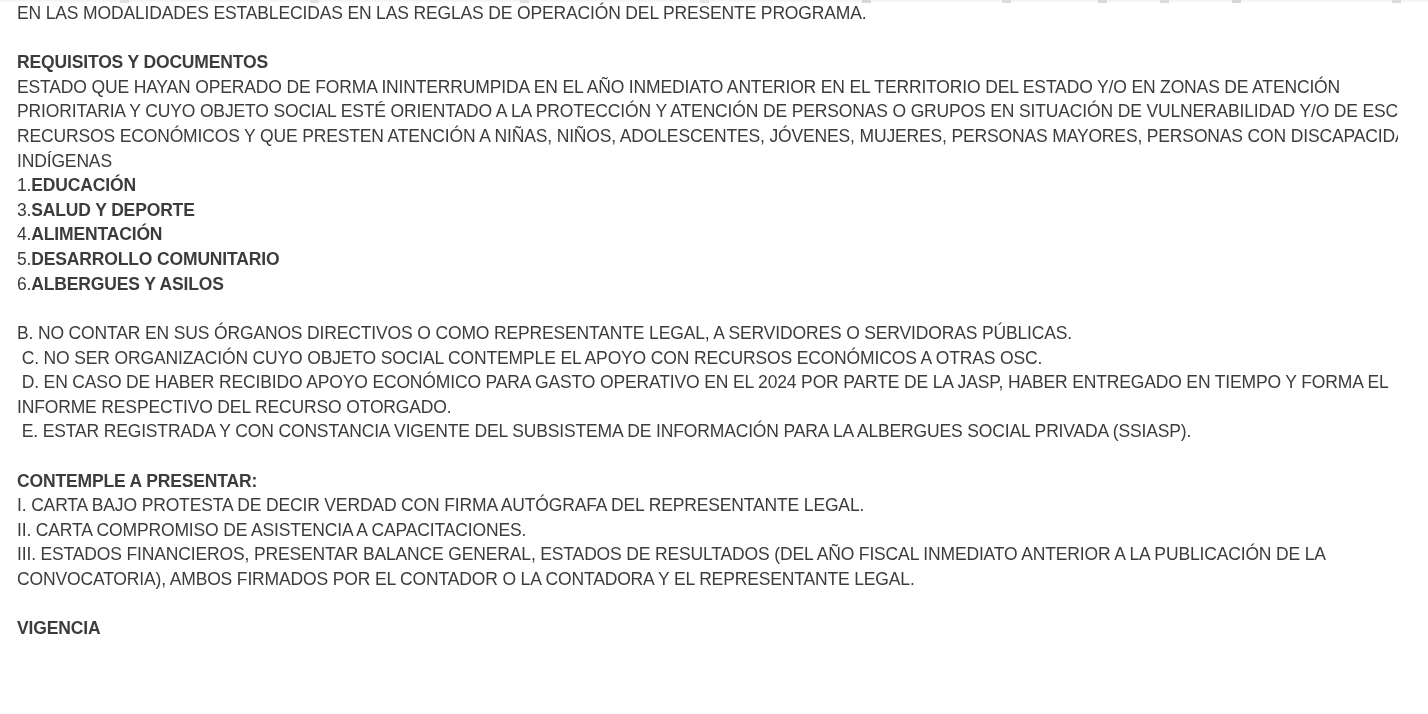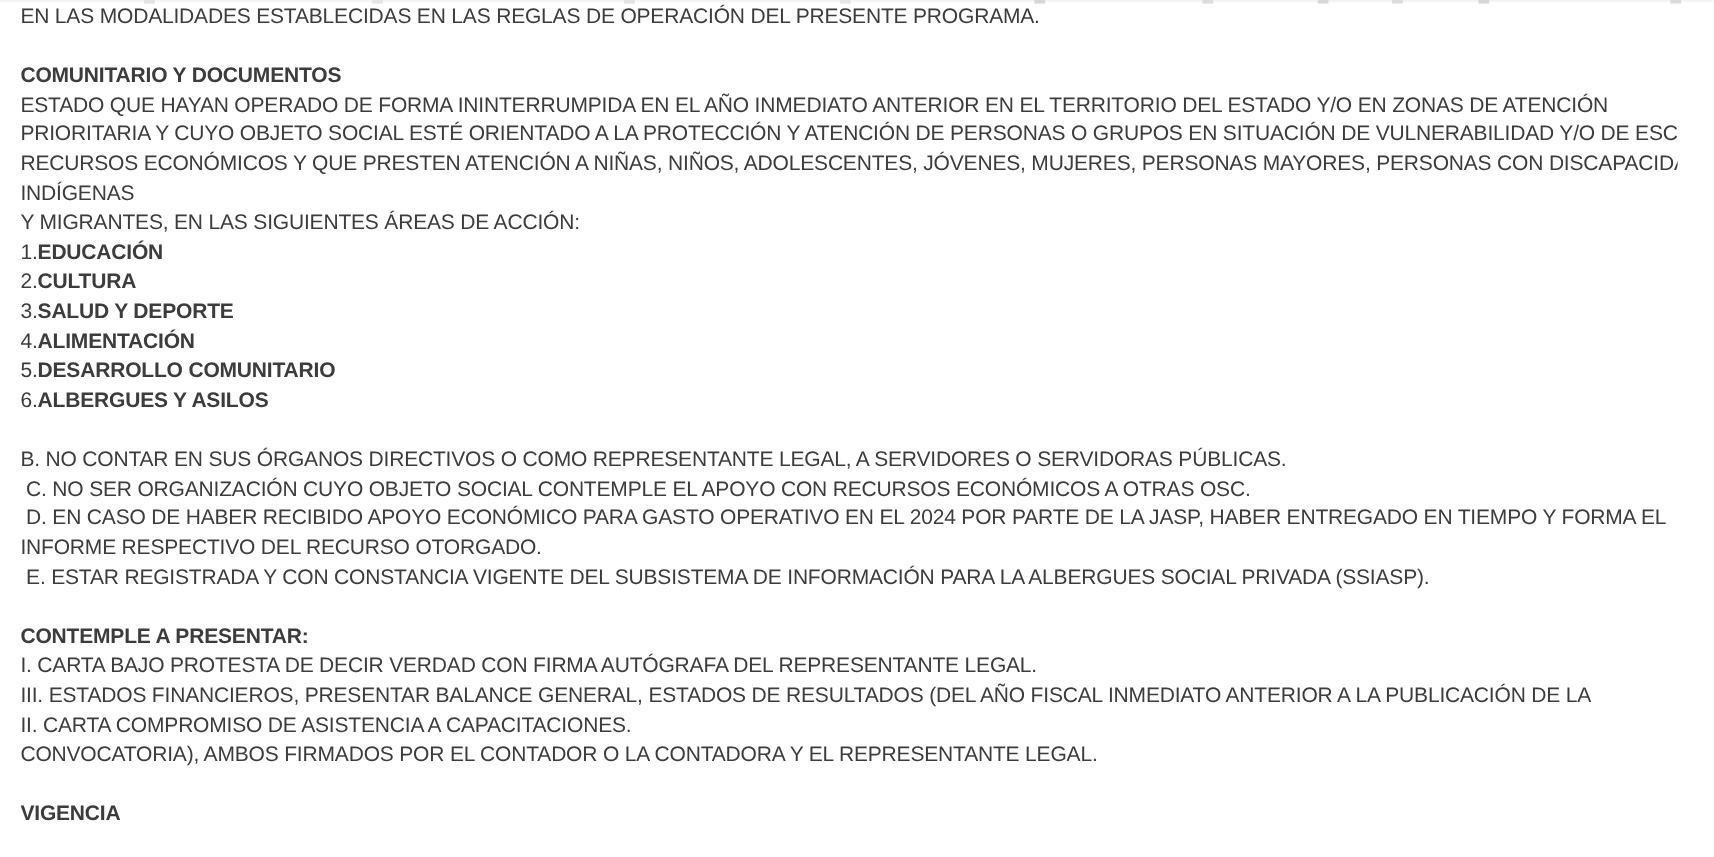--- a/index.html
+++ b/index.html
@@ -74,50 +74,48 @@
 <body style="background: rgb(255, 255, 255);">
 
 <div class="doc" style="color: rgb(60, 60, 60);">
 
   <div class="top-remnant"></div>
 
   <div class="line">EN LAS MODALIDADES ESTABLECIDAS EN LAS REGLAS DE OPERACIÓN DEL PRESENTE PROGRAMA.</div>
 
   <div class="line"></div>
 
-  <div class="line bold">COMUNITARIO Y DOCUMENTOS</div>
+  <div class="line bold">REQUISITOS Y DOCUMENTOS</div>
 
   <div class="line">ESTADO QUE HAYAN OPERADO DE FORMA ININTERRUMPIDA EN EL AÑO INMEDIATO ANTERIOR EN EL TERRITORIO DEL ESTADO Y/O EN ZONAS DE ATENCIÓN</div>
   <div class="line">PRIORITARIA Y CUYO OBJETO SOCIAL ESTÉ ORIENTADO A LA PROTECCIÓN Y ATENCIÓN DE PERSONAS O GRUPOS EN SITUACIÓN DE VULNERABILIDAD Y/O DE ESCASOS</div>
   <div class="line">RECURSOS ECONÓMICOS Y QUE PRESTEN ATENCIÓN A NIÑAS, NIÑOS, ADOLESCENTES, JÓVENES, MUJERES, PERSONAS MAYORES, PERSONAS CON DISCAPACIDAD,</div>
   <div class="line">INDÍGENAS</div>
 
-  <div class="line">Y MIGRANTES, EN LAS SIGUIENTES ÁREAS DE ACCIÓN:</div>
 
   <div class="line"><span class="num">1.</span><span class="label">EDUCACIÓN</span></div>
-  <div class="line"><span class="num">2.</span><span class="label">CULTURA</span></div>
   <div class="line"><span class="num">3.</span><span class="label">SALUD Y DEPORTE</span></div>
   <div class="line"><span class="num">4.</span><span class="label">ALIMENTACIÓN</span></div>
   <div class="line"><span class="num">5.</span><span class="label">DESARROLLO COMUNITARIO</span></div>
   <div class="line"><span class="num">6.</span><span class="label">ALBERGUES Y ASILOS</span></div>
 
   <div class="line"></div>
 
   <div class="line">B. NO CONTAR EN SUS ÓRGANOS DIRECTIVOS O COMO REPRESENTANTE LEGAL, A SERVIDORES O SERVIDORAS PÚBLICAS.</div>
   <div class="line"> C. NO SER ORGANIZACIÓN CUYO OBJETO SOCIAL CONTEMPLE EL APOYO CON RECURSOS ECONÓMICOS A OTRAS OSC.</div>
   <div class="line"> D. EN CASO DE HABER RECIBIDO APOYO ECONÓMICO PARA GASTO OPERATIVO EN EL 2024 POR PARTE DE LA JASP, HABER ENTREGADO EN TIEMPO Y FORMA EL</div>
   <div class="line">INFORME RESPECTIVO DEL RECURSO OTORGADO.</div>
   <div class="line"> E. ESTAR REGISTRADA Y CON CONSTANCIA VIGENTE DEL SUBSISTEMA DE INFORMACIÓN PARA LA ALBERGUES SOCIAL PRIVADA (SSIASP).</div>
 
   <div class="line"></div>
 
   <div class="line bold">CONTEMPLE A PRESENTAR:</div>
 
   <div class="line">I. CARTA BAJO PROTESTA DE DECIR VERDAD CON FIRMA AUTÓGRAFA DEL REPRESENTANTE LEGAL.</div>
+  <div class="line">II. CARTA COMPROMISO DE ASISTENCIA A CAPACITACIONES.</div>
   <div class="line">III. ESTADOS FINANCIEROS, PRESENTAR BALANCE GENERAL, ESTADOS DE RESULTADOS (DEL AÑO FISCAL INMEDIATO ANTERIOR A LA PUBLICACIÓN DE LA</div>
-  <div class="line">II. CARTA COMPROMISO DE ASISTENCIA A CAPACITACIONES.</div>
   <div class="line">CONVOCATORIA), AMBOS FIRMADOS POR EL CONTADOR O LA CONTADORA Y EL REPRESENTANTE LEGAL.</div>
 
   <div class="line"></div>
 
   <div class="line bold">VIGENCIA</div>
 
 </div>
 
 </body></html>

